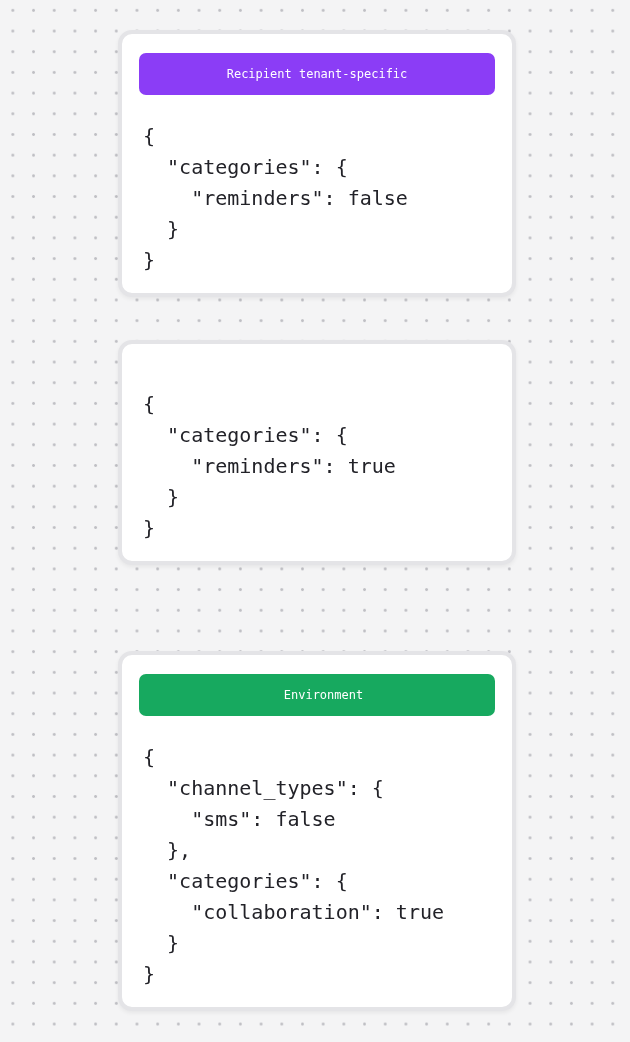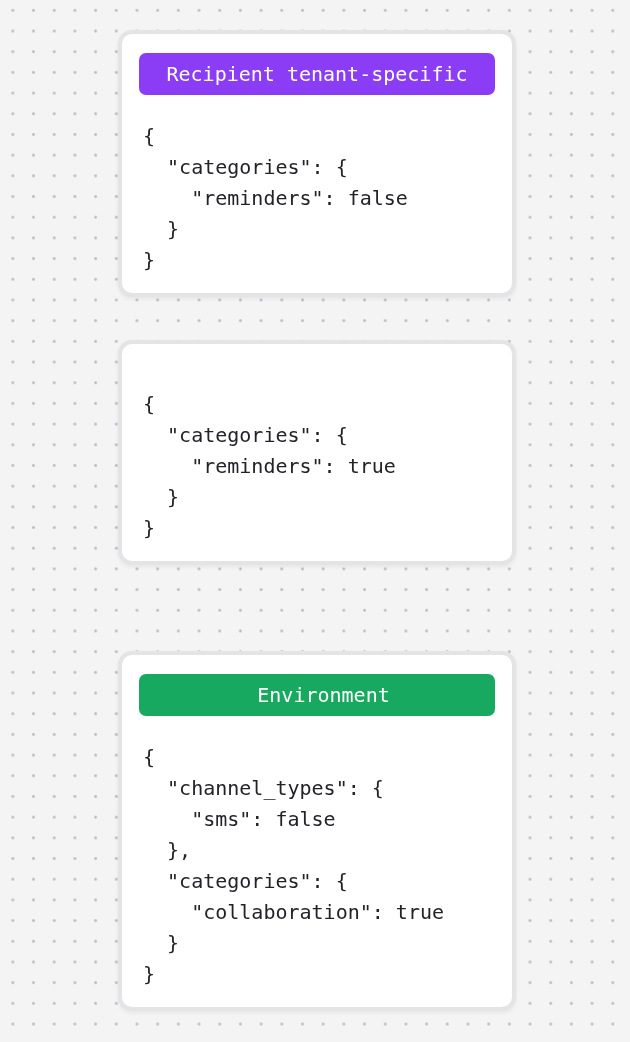--- a/index.html
+++ b/index.html
@@ -32,21 +32,21 @@
   .card-1 { top: 30px; }
   .card-2 { top: 340px; }
   .card-3 { top: 651px; }
   .badge {
     height: 42px;
     border-radius: 7px;
     display: flex;
     align-items: center;
     justify-content: center;
     color: #ffffff;
-    font-size: 20px;
+    font-size: 12px;
     font-family: "DejaVu Sans Mono", "Liberation Mono", monospace;
     white-space: nowrap;
     overflow: hidden;
   }
   .code {
     margin: 26px 0 0 0;
     padding: 0 0 0 4px;
     font-family: "DejaVu Sans Mono", "Liberation Mono", monospace;
     font-size: 20px;
     line-height: 31px;

